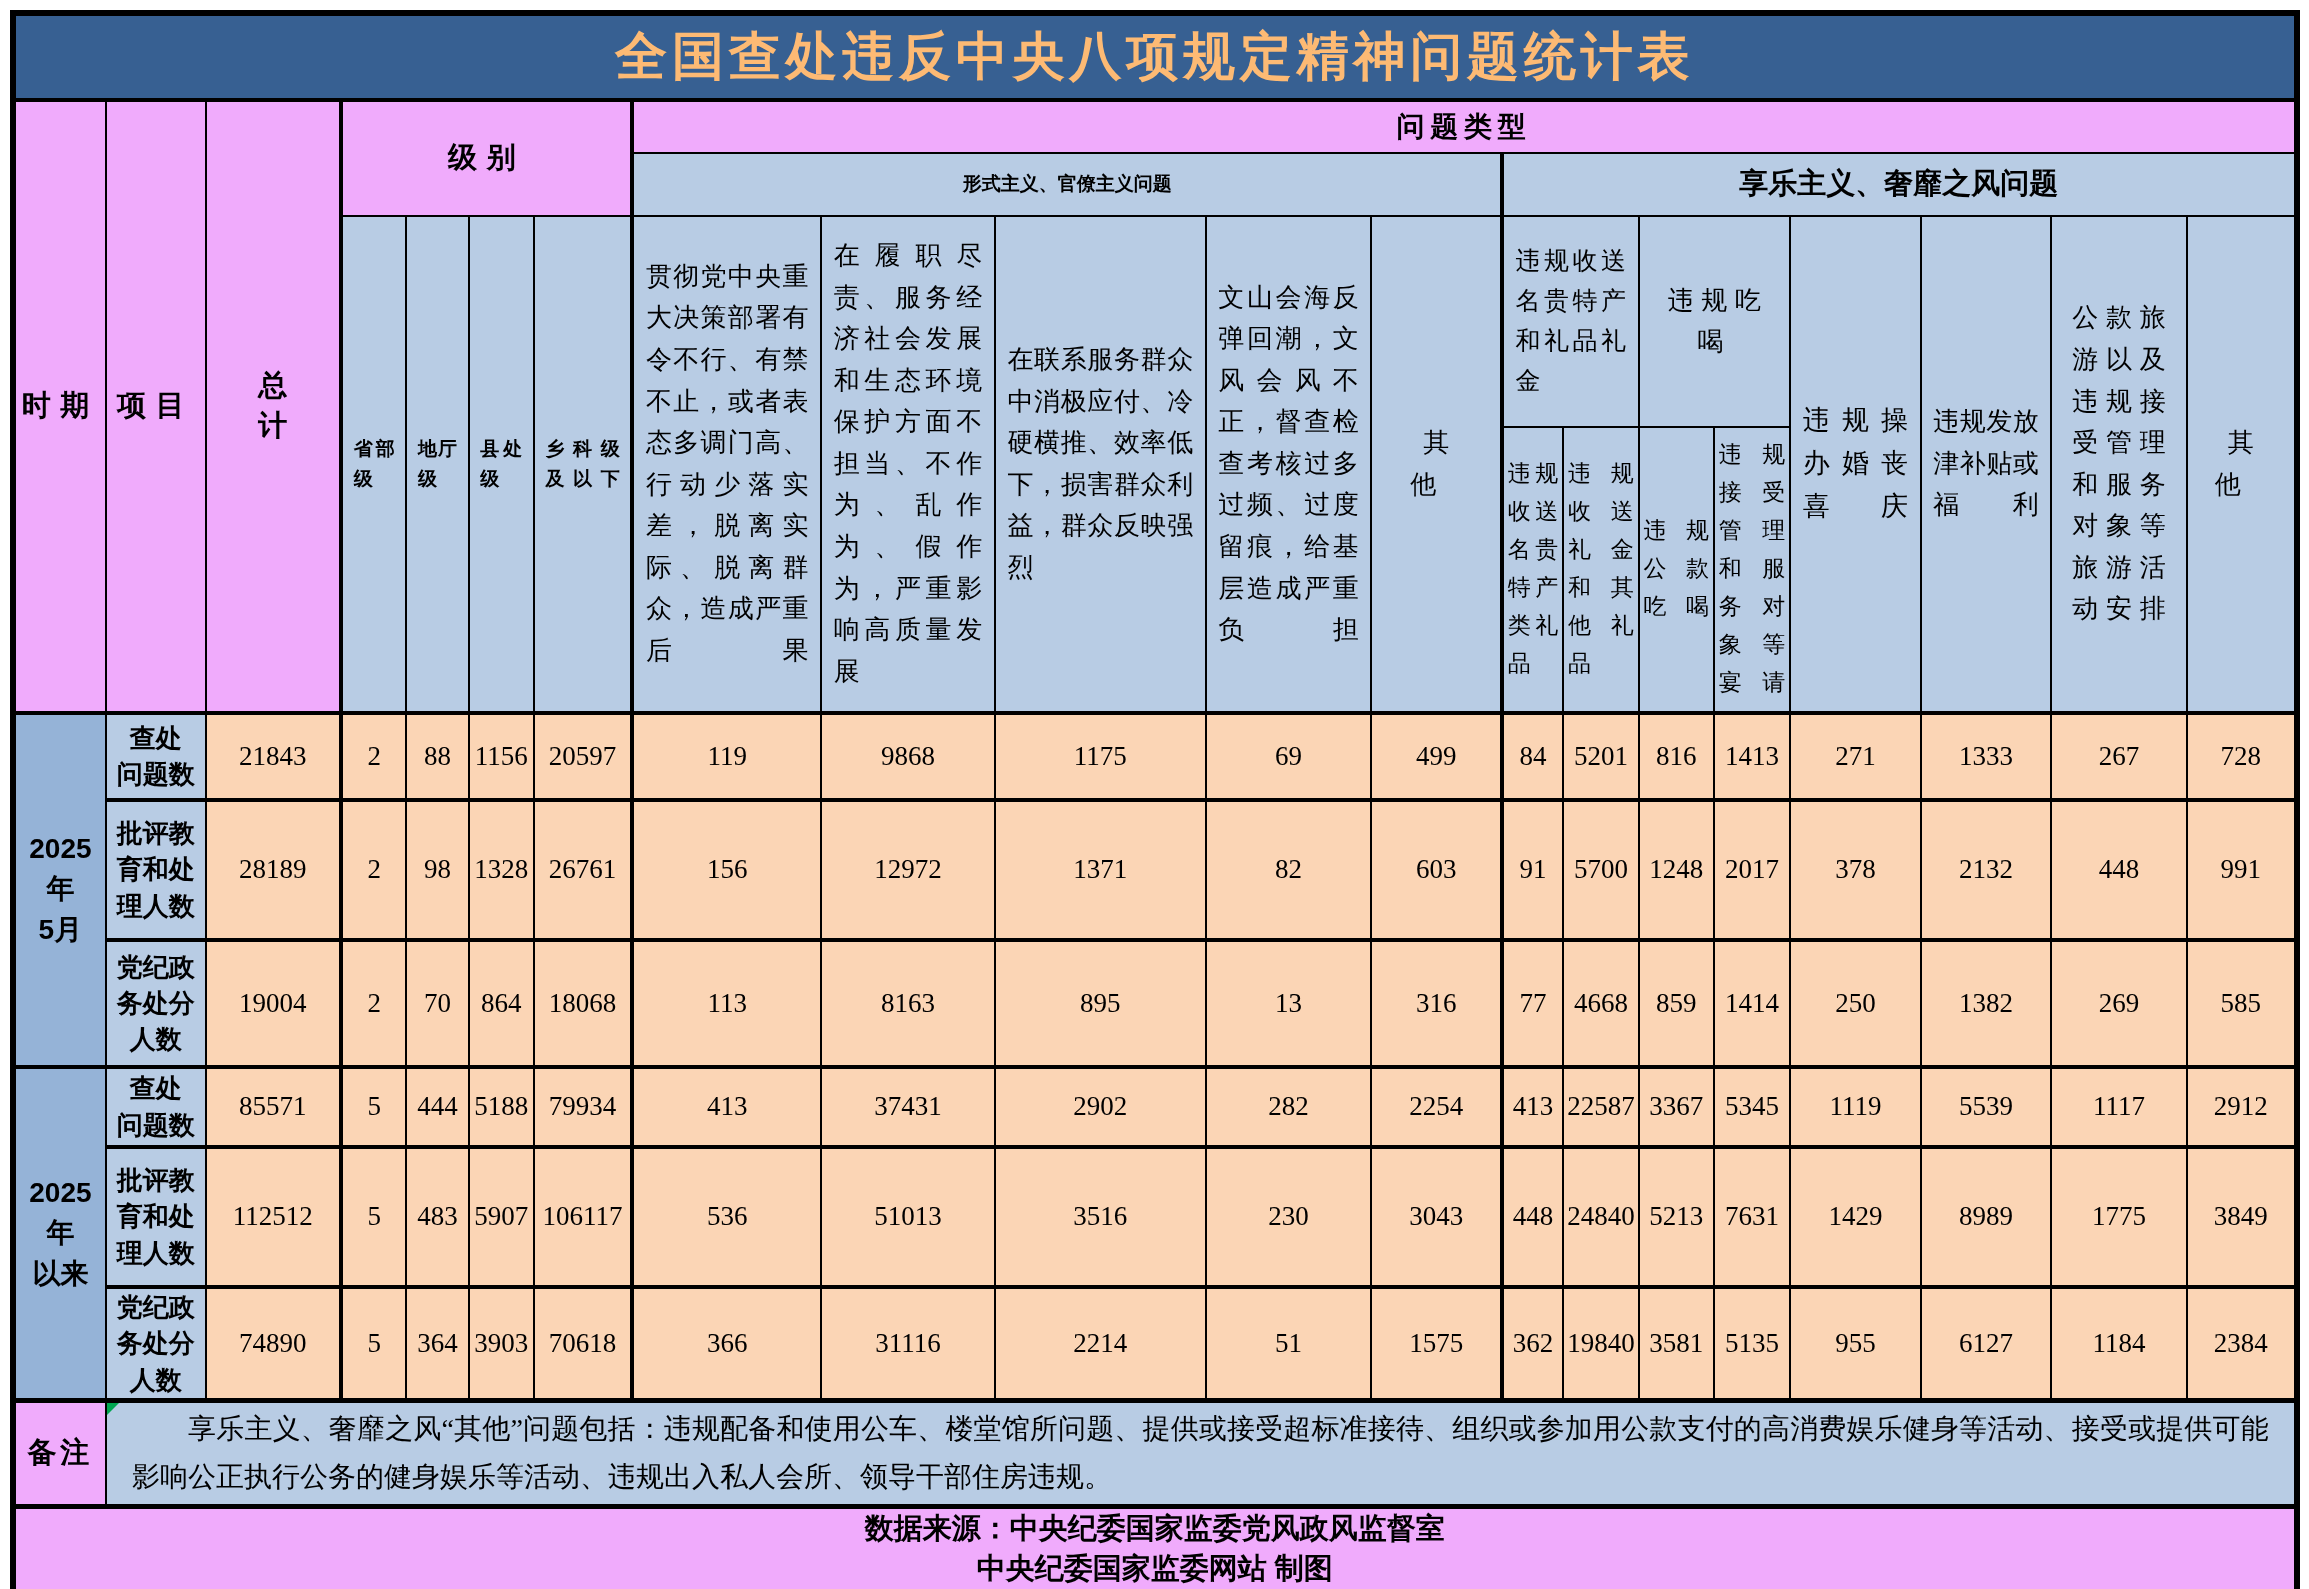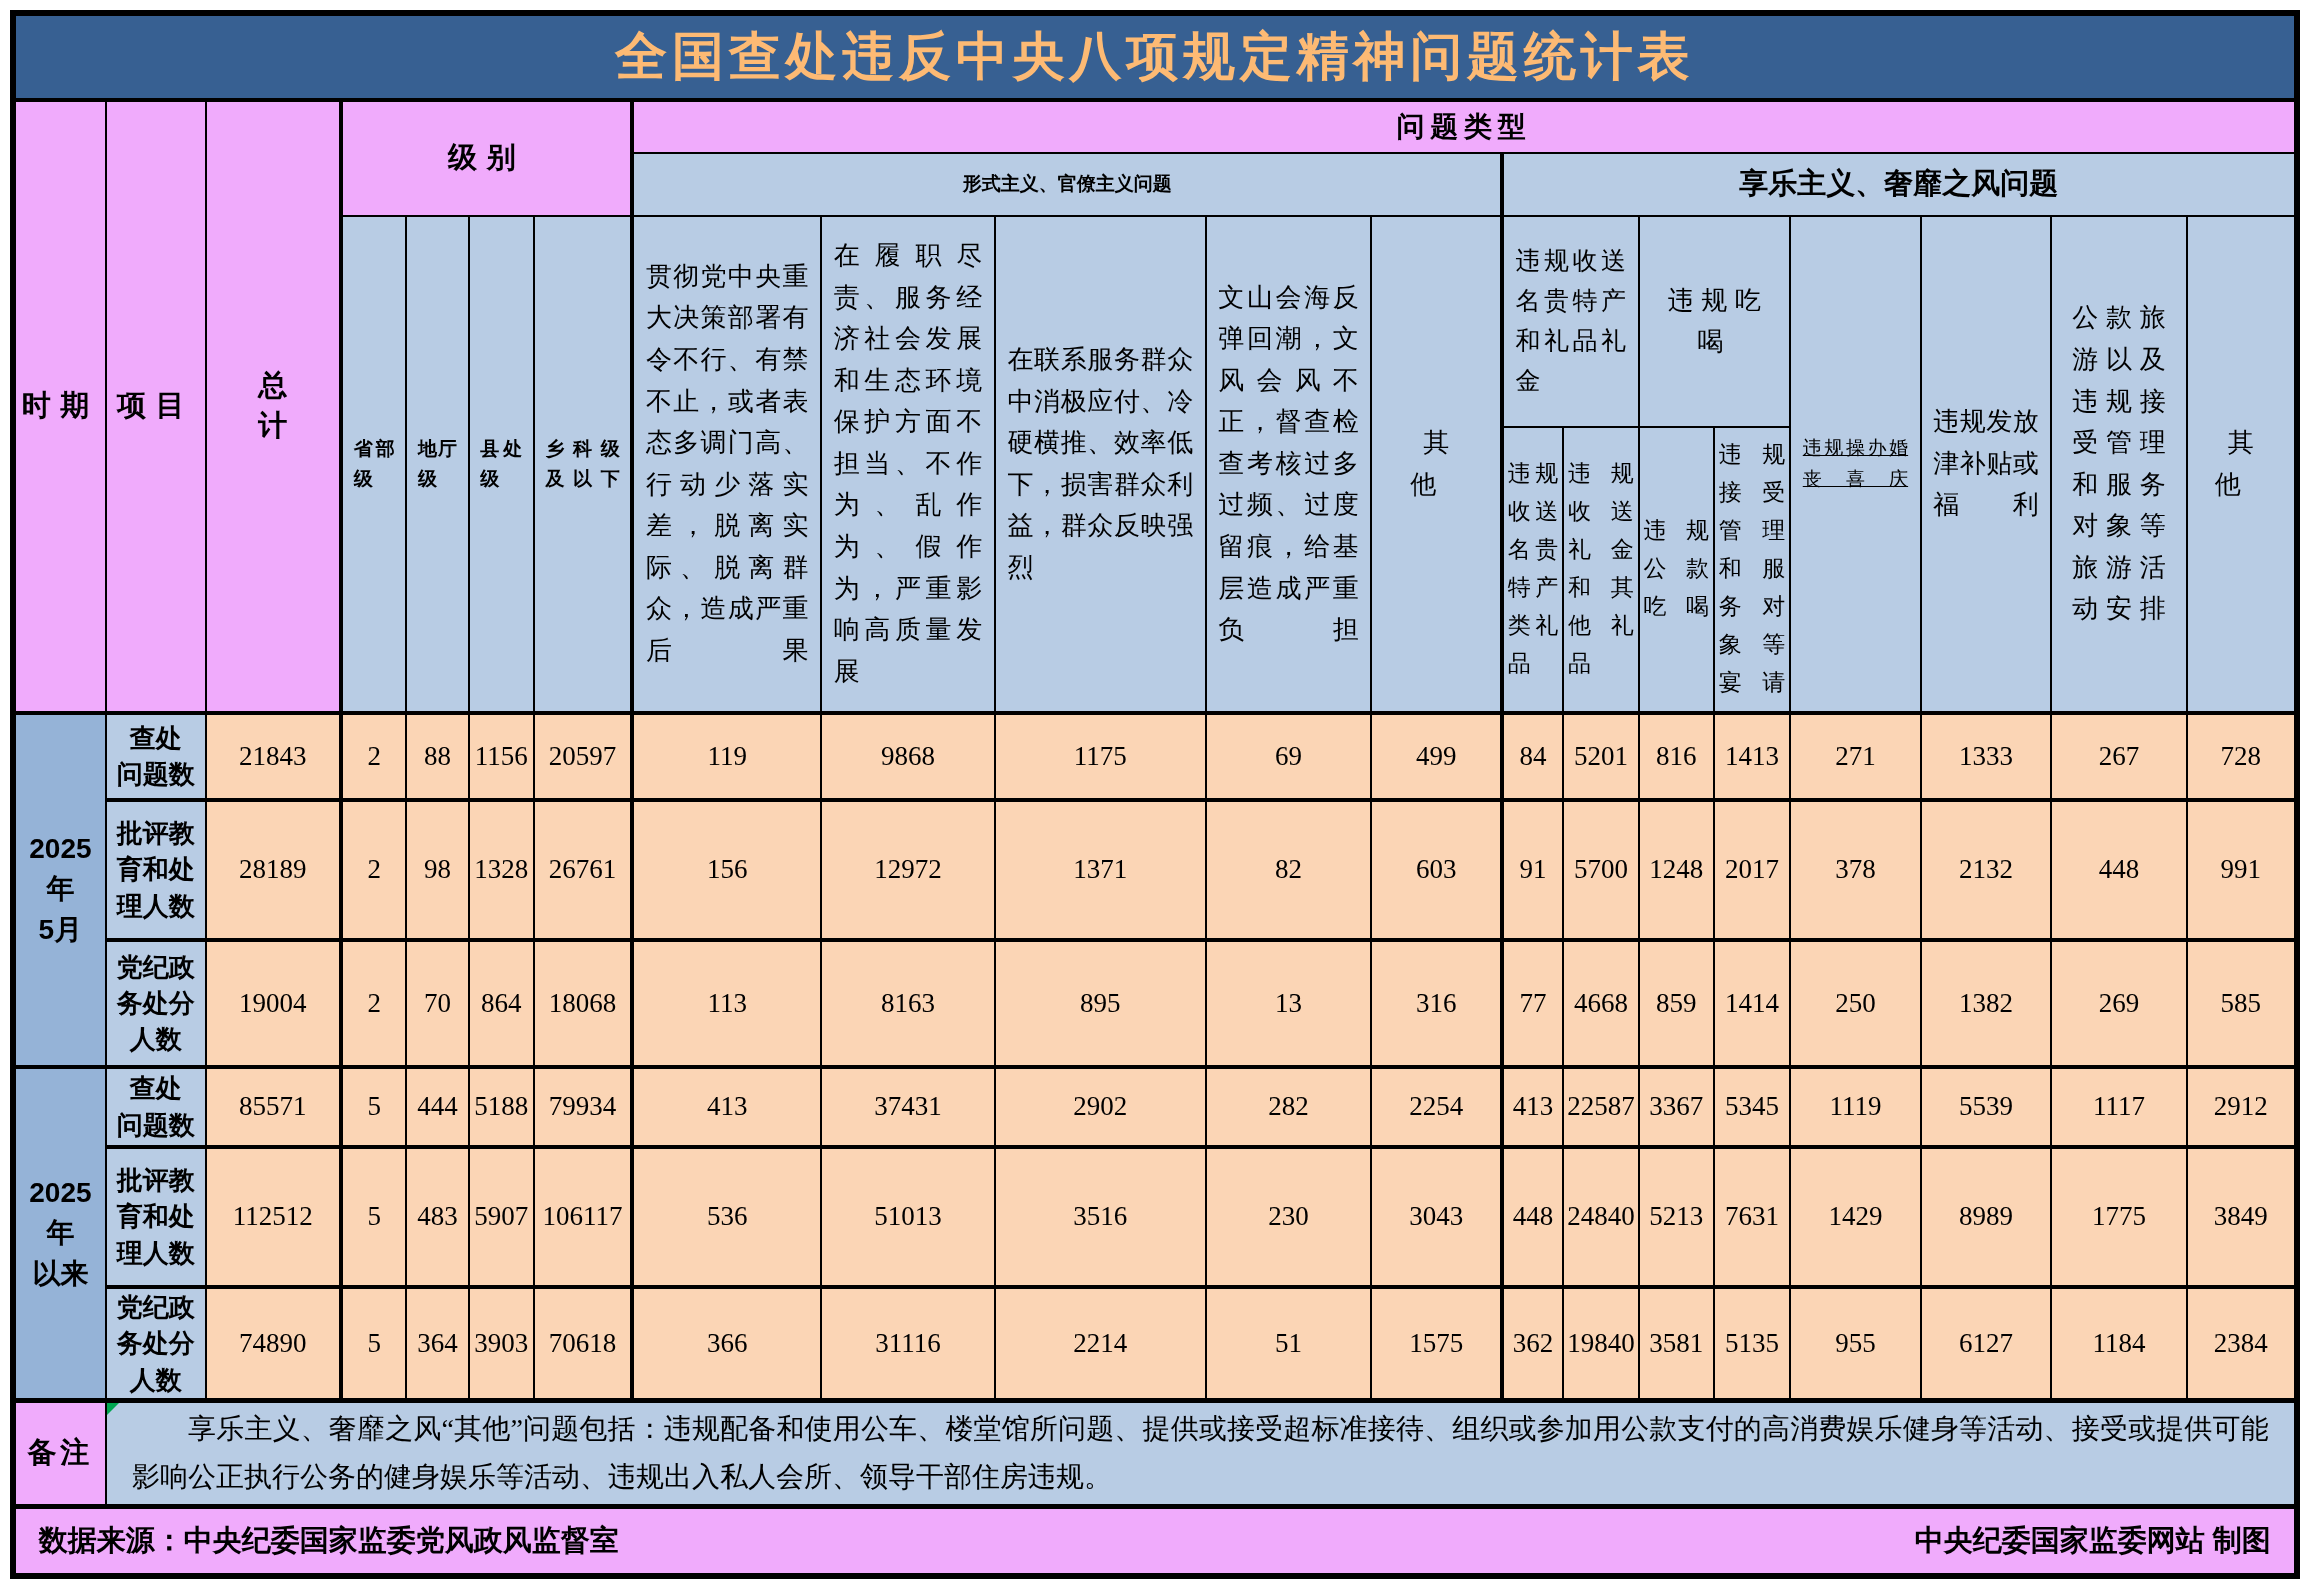--- a/index.html
+++ b/index.html
@@ -39,21 +39,21 @@
   tr.note-row > td{border-top:5.8px solid #000;}
   tr.footer-row > td{border-top:5.8px solid #000;}
   
   .note-label{font-weight:bold;font-size:29px;letter-spacing:3.9px;}
   .note-cell{position:relative;text-align:left;}
   .note-text{font-family:"Liberation Serif",serif;font-size:28px;line-height:1.72;
              padding:2px 25px;text-indent:56px;text-align:justify;word-break:break-all;}
   .green-marker{position:absolute;left:0;top:0;width:0;height:0;
                 border-left:12.6px solid #00A550;border-bottom:12.6px solid transparent;}
   .footer-band{padding:0 23px;display:flex;justify-content:space-between;align-items:center;
-               font-weight:bold;font-size:29px;}
+               font-weight:bold;font-size:29px;flex-direction:column;}
   .narrow-wrap{display:inline-block;width:1.15em;white-space:pre-line;}
 </style>
 </head>
 <body>
 
 <table>
   <colgroup>
     <col style="width:93px">
       <col style="width:99px">
       <col style="width:135px">
@@ -102,21 +102,21 @@
       <td rowspan="2" class="bg-light hb level-cell dist">地厅级</td>
       <td rowspan="2" class="bg-light hb level-cell dist">县处级</td>
       <td rowspan="2" class="bg-light hb level-cell dist br5">乡科级及以下</td>
       <td rowspan="2" class="bg-light vhead dist">贯彻党中央重大决策部署有令不行、有禁不止，或者表态多调门高、行动少落实差，脱离实际、脱离群众，造成严重后果</td>
       <td rowspan="2" class="bg-light vhead dist">在履职尽责、服务经济社会发展和生态环境保护方面不担当、不作为、乱作为、假作为，严重影响高质量发展</td>
       <td rowspan="2" class="bg-light vhead dist">在联系服务群众中消极应付、冷硬横推、效率低下，损害群众利益，群众反映强烈</td>
       <td rowspan="2" class="bg-light vhead dist">文山会海反弹回潮，文风会风不正，督查检查考核过多过频、过度留痕，给基层造成严重负担</td>
       <td rowspan="2" class="bg-light vhead gap br5">其他</td>
       <td colspan="2" class="bg-light vhead dist" style="font-size:25px;">违规收送名贵特产和礼品礼金</td>
       <td colspan="2" class="bg-light vhead gap-sm">违规吃喝</td>
-      <td rowspan="2" class="bg-light vhead dist" style="font-size:19px;text-decoration:underline;">违规操办婚丧喜庆</td>
+      <td rowspan="2" class="bg-light vhead dist" style="font-size:27px;">违规操办婚丧喜庆</td>
       <td rowspan="2" class="bg-light vhead dist">违规发放津补贴或福利</td>
       <td rowspan="2" class="bg-light vhead dist pad-wide">公款旅游以及违规接受管理和服务对象等旅游活动安排</td>
       <td rowspan="2" class="bg-light vhead gap">其他</td>
     </tr>
 
     <tr class="r4">
       <td class="bg-light subcol dist">违规收送名贵特产类礼品</td>
       <td class="bg-light subcol dist">违规收送礼金和其他礼品</td>
       <td class="bg-light subcol dist">违规公款吃喝</td>
       <td class="bg-light subcol dist">违规接受管理和服务对象等宴请</td>

